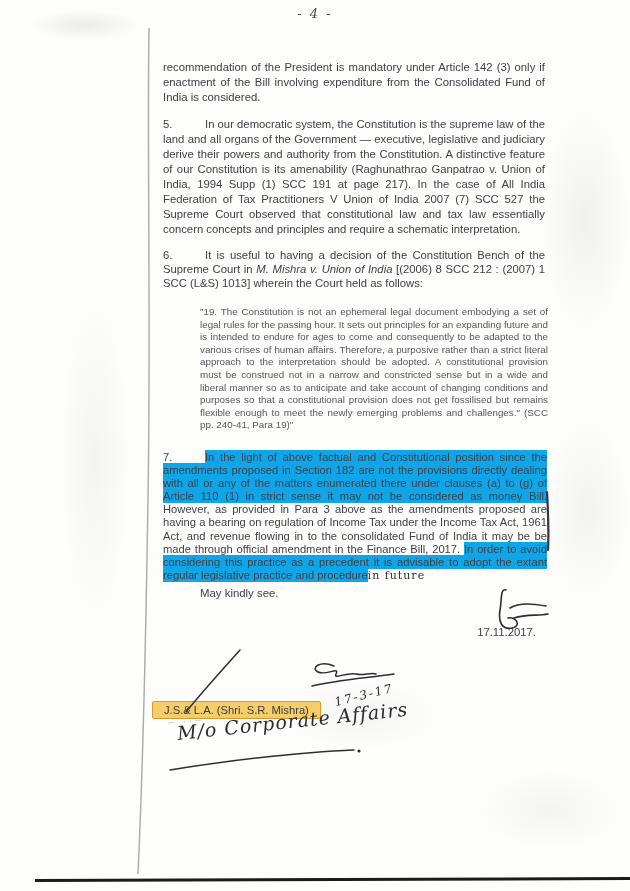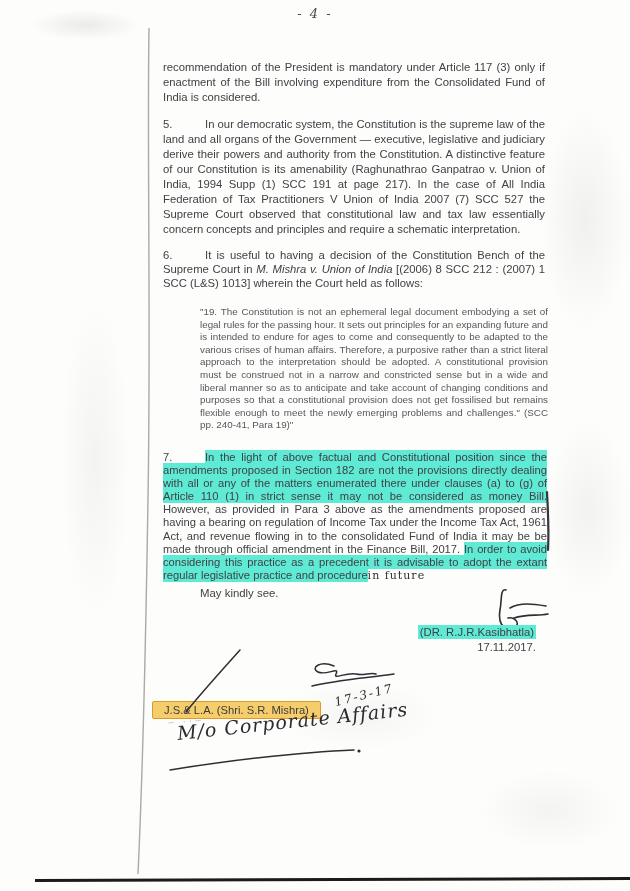--- a/index.html
+++ b/index.html
@@ -19,21 +19,21 @@
 
   .para{position:absolute;left:163px;width:382px;text-align:justify;font-size:11.3px;line-height:14px;color:#414146;}
   .p1{top:60px;line-height:15px;}
   .p5{top:117px;line-height:15px;}
   .p6{top:249px;line-height:13.9px;}
   .pnum{display:inline-block;width:42px;}
   .case-italic{font-style:italic;}
   .quote{position:absolute;left:200px;top:306px;width:348px;text-align:justify;
          font-size:9.8px;line-height:12.6px;color:#56565c;}
   .p7{top:451px;line-height:13.1px;font-size:11.2px;width:384px;}
-  .hl{background:#5eead4;box-decoration-break:clone;-webkit-box-decoration-break:clone;padding:1px 0;}
+  .hl{background:#0ea5e9;box-decoration-break:clone;-webkit-box-decoration-break:clone;padding:1px 0;}
   .handnote{font-family:"DejaVu Serif", serif;font-size:11px;color:#2f2f35;letter-spacing:1px;}
 
   .closing{position:absolute;left:200px;top:587px;font-size:11.4px;color:#414146;text-align:center;}
 
   .sigblock{position:absolute;left:330px;top:625px;width:206px;text-align:right;font-size:11.3px;line-height:15px;color:#414146;}
   .sigblock .line{margin-bottom:0px;}
   .sigblock .hl{padding:1px 2px;}
 
   .pill{position:absolute;left:152px;top:671px;background:#f6cd6b;border:1.6px solid #d99a2b;
         border-radius:2px;padding:2px 11px;font-size:11.2px;color:#3b3b40;white-space:nowrap;margin-top:30px;}
@@ -58,21 +58,21 @@
   <div class="blob b4"></div>
   <div class="blob b5"></div>
   <div class="blob b6"></div>
 
   <svg style="left:130px;top:28px;" width="30" height="850" viewBox="0 0 30 850">
     <path d="M19,0 C17,120 21,300 18,470 C16,600 12,760 8,846" fill="none" stroke="#8d8d90" stroke-width="1.4" opacity="0.75"></path>
   </svg>
 
   <div class="pageno">- 4 -</div>
 
-  <div class="para p1">recommendation of the President is mandatory under Article 117 (3) only if enactment of the Bill involving expenditure from the Consolidated Fund of India is considered.</div>
+  <div class="para p1">recommendation of the President is mandatory under Article 142 (3) only if enactment of the Bill involving expenditure from the Consolidated Fund of India is considered.</div>
 
   <div class="para p5">
     <span class="pnum">5.</span><span>In our democratic system, the Constitution is the supreme law of the land and all organs of the Government — executive, legislative and judiciary derive their powers and authority from the Constitution. A distinctive feature of our Constitution is its amenability (Raghunathrao Ganpatrao v. Union of India, 1994 Supp (1) SCC 191 at page 217).  In the case of All India Federation of Tax Practitioners V Union of India 2007 (7) SCC 527 the Supreme Court observed that constitutional law and tax law essentially concern concepts and principles and require a schematic interpretation.</span>
   </div>
 
   <div class="para p6">
     <span class="pnum">6.</span><span>It is useful to having a decision of the Constitution Bench of the Supreme  Court in </span><span class="case-italic">M. Mishra v. Union of India</span><span> [(2006) 8 SCC 212 : (2007) 1 SCC (L&amp;S) 1013] wherein the Court held as follows:</span>
   </div>
 
   <div class="quote">"19. The Constitution is not an ephemeral legal document embodying a set of legal rules for the passing hour. It sets out principles for an expanding future and is intended to endure for ages to come and consequently to be adapted to the various crises of human affairs. Therefore, a purposive rather than a strict literal approach to the interpretation should be adopted. A constitutional provision must be construed not in a narrow and constricted sense but in a wide and liberal manner so as to anticipate and take account of changing conditions and purposes so that a constitutional provision does not get fossilised but remains flexible enough to meet the newly emerging problems and challenges." (SCC pp. 240-41, Para 19)"</div>
@@ -85,21 +85,20 @@
     <path d="M4,2 C5,20 6,42 5,60" fill="none" stroke="#35353a" stroke-width="2.2" stroke-linecap="round"></path>
   </svg>
 
   <div class="closing">May kindly see.</div>
 
   <svg style="left:476px;top:586px;" width="78" height="48" viewBox="0 0 78 48">
     <path d="M30,4 C24,2 26,14 24,24 C22,36 26,44 36,42 C46,40 40,30 32,32 M34,22 C44,16 58,18 70,20 M38,32 C50,28 62,30 72,28" fill="none" stroke="#2e2e33" stroke-width="1.6" stroke-linecap="round"></path>
   </svg>
 
   <div class="sigblock">
-    <div class="line"><span class="hl">(DR. R.J.R.Kasibhatla)</span></div>
     <div class="line"><span>17.11.2017.</span></div>
   </div>
 
   <div class="pill">J.S.&amp; L.A. (Shri. S.R. Mishra)</div>
 
   <svg style="left:184px;top:648px;" width="60" height="66" viewBox="0 0 60 66">
     <path d="M2,64 C18,44 40,20 56,2" fill="none" stroke="#2e2e33" stroke-width="1.5" stroke-linecap="round"></path>
   </svg>
 
   <svg style="left:306px;top:658px;" width="96" height="40" viewBox="0 0 96 40">

